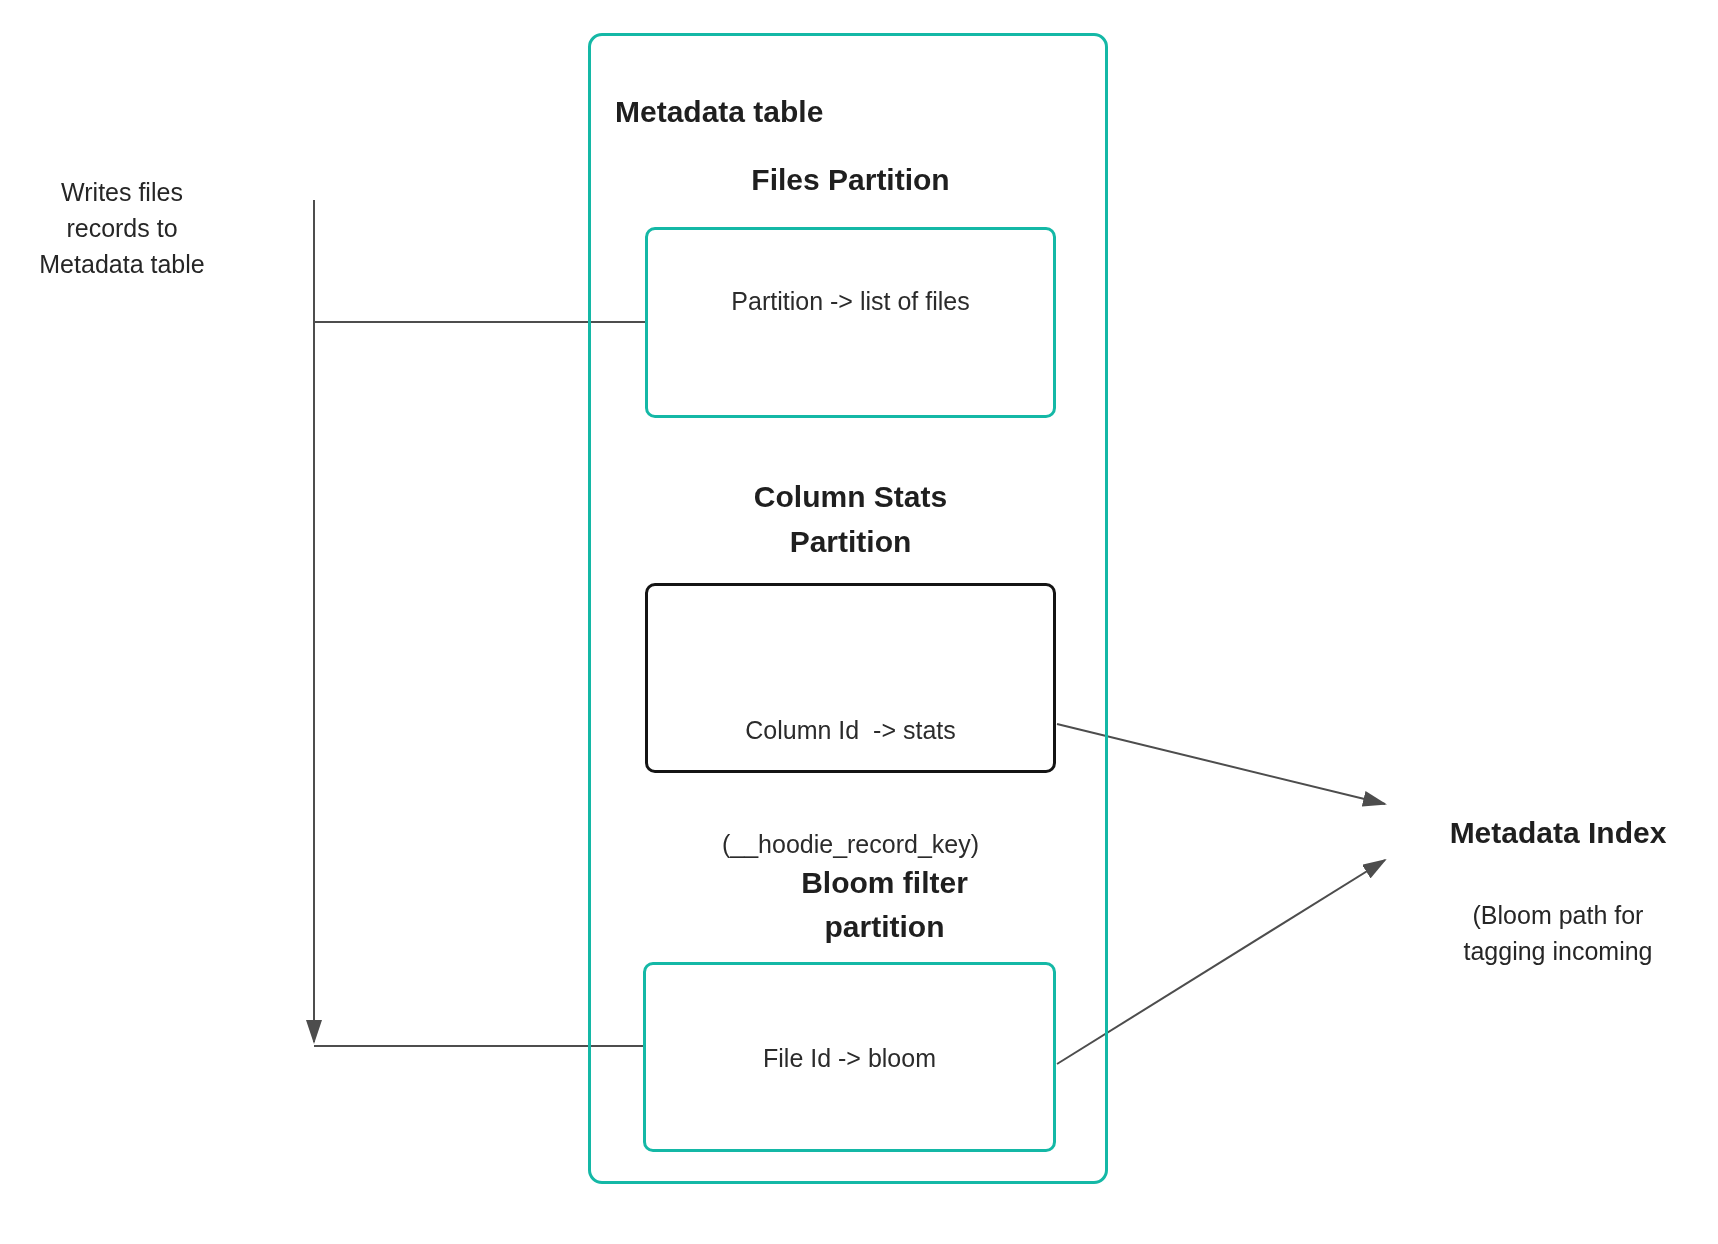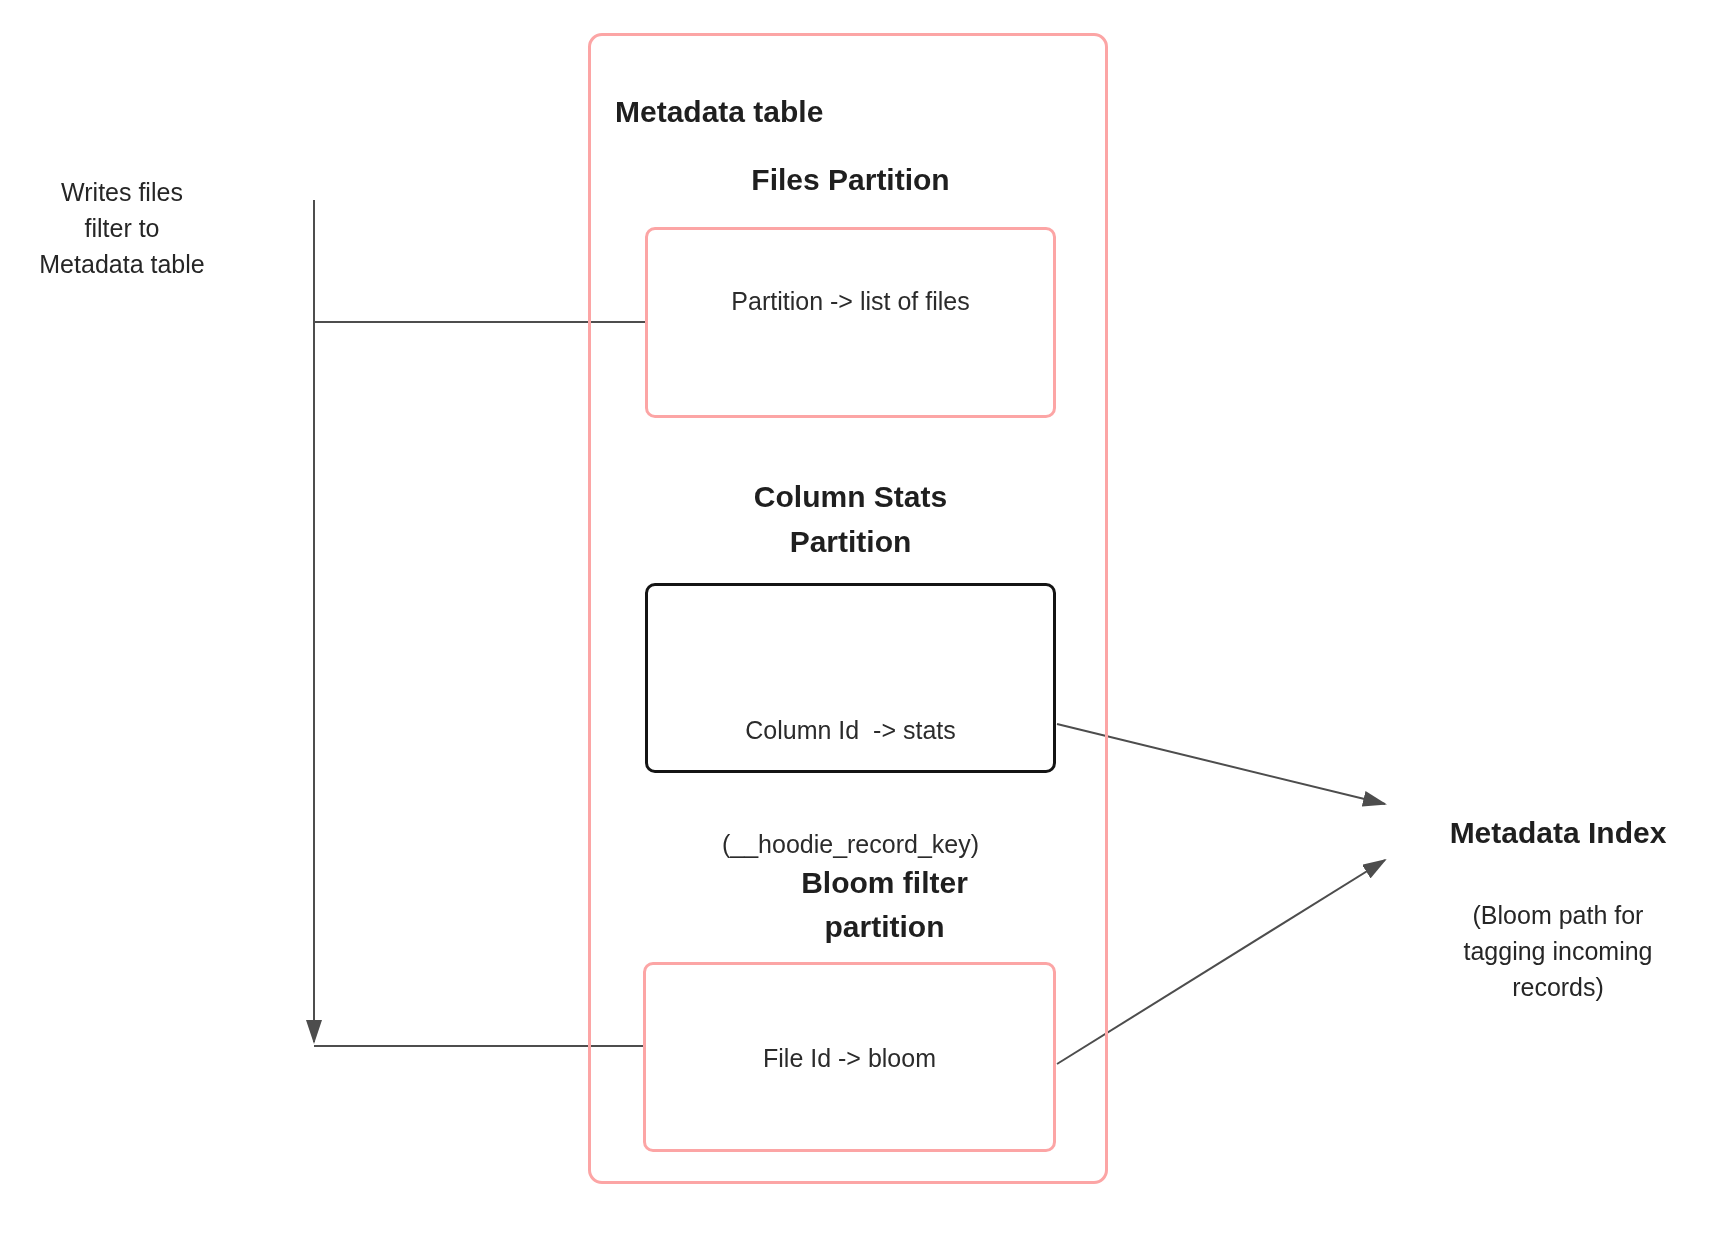--- a/index.html
+++ b/index.html
@@ -38,21 +38,21 @@
     line-height: 44px;
     color: #1f1f1f;
     text-align: center;
   }
   .heading--left {
     text-align: left;
   }
   .box {
     position: absolute;
     box-sizing: border-box;
-    border: 3px solid #fca5a5;
+    border: 3px solid #14b8a6;
     border-radius: 10px;
     background: transparent;
   }
   .box--outer {
     border-radius: 14px;
   }
   .box--accent {
     border-color: #141414;
   }
   .box-label {
@@ -87,21 +87,21 @@
 
     <path d="M314 322 L646 322" fill="none" stroke="#4d4d4d" stroke-width="2"></path>
 
     <path d="M1057 724 L1385 804" fill="none" stroke="#4d4d4d" stroke-width="2" marker-end="url(#arrowhead)"></path>
 
     <path d="M1057 1064 L1385 860" fill="none" stroke="#4d4d4d" stroke-width="2" marker-end="url(#arrowhead)"></path>
   </svg>
 
   <div class="note" style="left:12px; top:174px; width:220px;">
     <div>Writes files</div>
-    <div>filter to</div>
+    <div>records to</div>
     <div>Metadata table</div>
   </div>
 
   <div class="box box--outer" style="left:588px; top:33px; width:520px; height:1151px;"></div>
 
   <div class="heading heading--left" style="left:615px; top:90px; width:420px;">Metadata table</div>
 
   <div class="heading" style="left:645px; top:158px; width:411px;">Files Partition</div>
 
   <div class="box" style="left:645px; top:227px; width:411px; height:191px;">
@@ -127,16 +127,15 @@
 
   <div class="box" style="left:643px; top:962px; width:413px; height:190px;">
     <div class="box-label" style="top:75px;">File Id -&gt; bloom</div>
   </div>
 
   <div class="heading" style="left:1398px; top:811px; width:320px;">Metadata Index</div>
 
   <div class="note" style="left:1398px; top:897px; width:320px;">
     <div>(Bloom path for</div>
     <div>tagging incoming</div>
-    <div>records)</div>
   </div>
 
 </div>
 
 </body></html>

